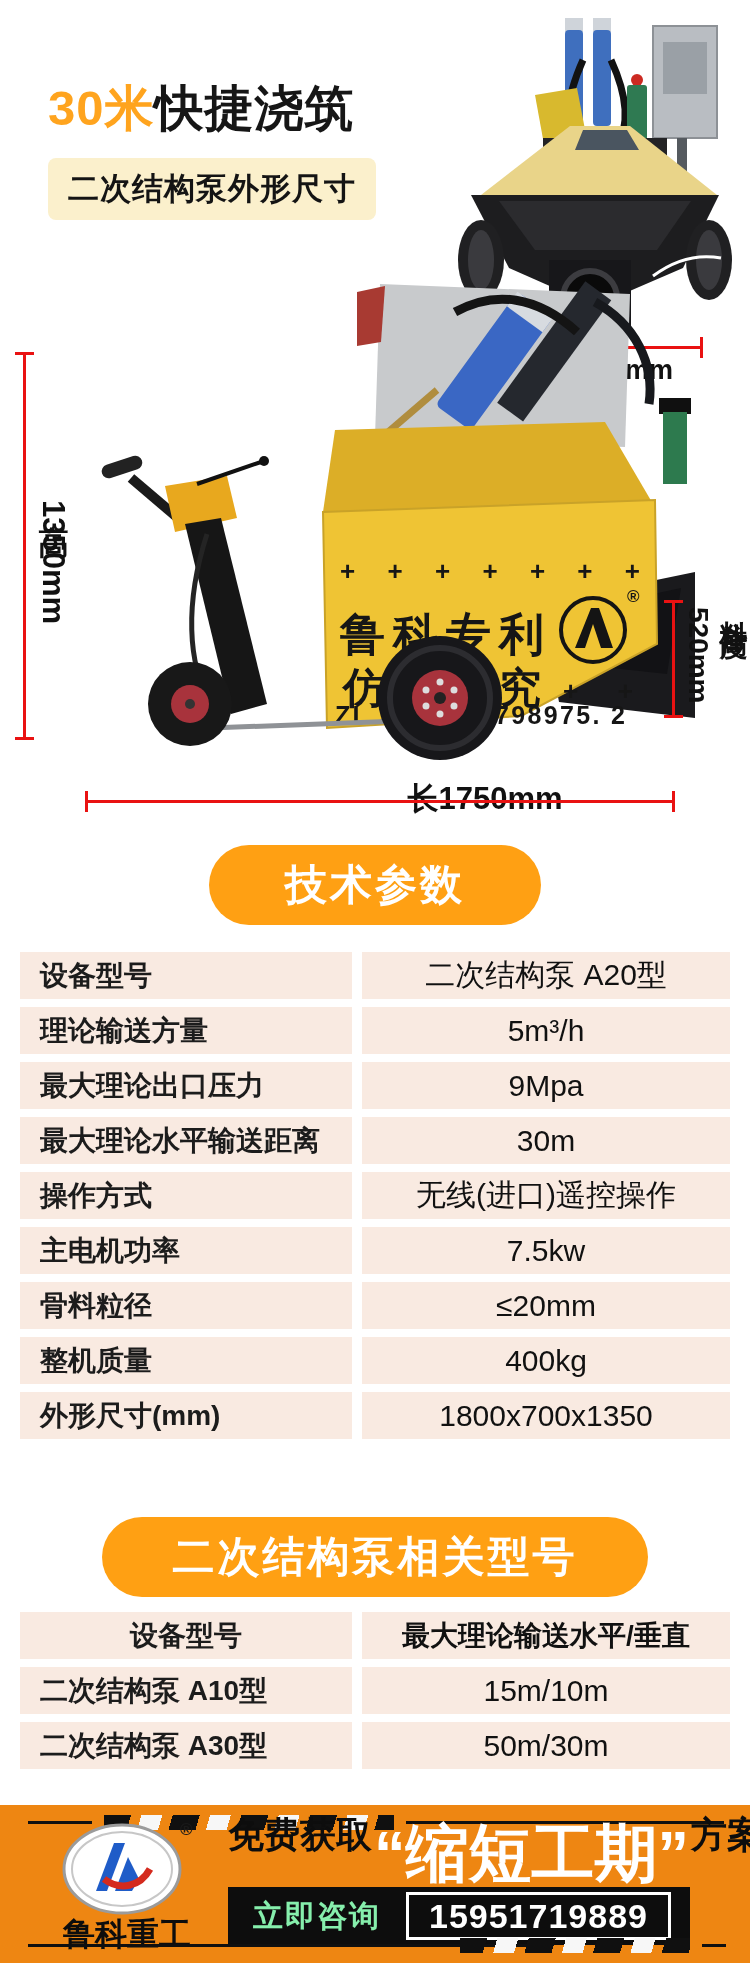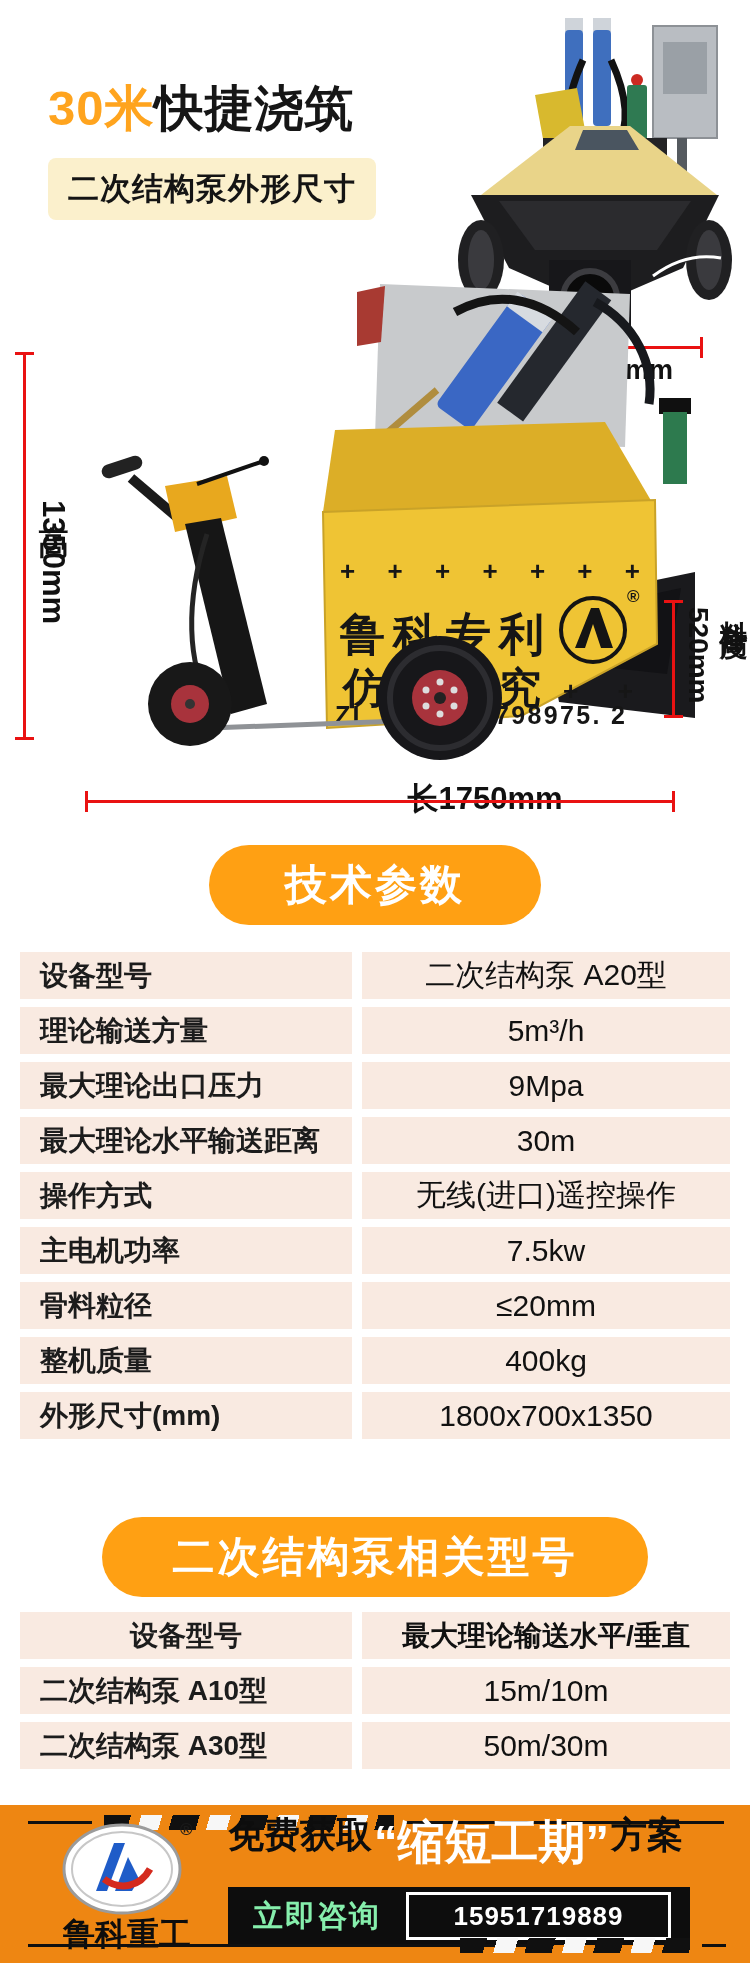--- a/index.html
+++ b/index.html
@@ -57,26 +57,26 @@
   
   .footer{position:absolute;left:0;top:1805px;width:750px;height:158px;background:#EE8612;}
   .stripe-line{position:absolute;height:3px;background:#101010;}
   .stripe-dashes{position:absolute;height:15px;
      background:repeating-linear-gradient(106deg,#101010 0 26px,rgba(0,0,0,0) 26px 36px,#f7f7f7 36px 56px,rgba(0,0,0,0) 56px 66px);}
   .logo-wrap{position:absolute;left:52px;top:12px;width:150px;height:100px;}
   .brand{position:absolute;left:38px;top:108px;width:178px;text-align:center;
          font-size:32px;font-weight:800;color:#0d0d0d;font-family:"Liberation Serif",serif;}
   .headline{position:absolute;left:228px;top:6px;display:flex;align-items:flex-start;white-space:nowrap;}
   .headline .dark{font-size:36px;font-weight:800;color:#0d0d0d;}
-  .headline .quoted{font-size:47px;font-weight:800;color:#ffffff;margin:0 2px;}
+  .headline .quoted{font-size:63px;font-weight:800;color:#ffffff;margin:0 2px;}
   .cta-bar{position:absolute;left:228px;top:82px;width:462px;height:58px;background:#0d0d0d;display:flex;align-items:stretch;}
   .cta-label{width:178px;display:flex;align-items:center;justify-content:center;
              color:#86efac;font-size:30px;font-weight:700;letter-spacing:2px;cursor:pointer;}
   .phone-box{flex:1;margin:5px 19px 5px 0;border:3px solid #ffffff;display:flex;align-items:center;justify-content:center;
-             color:#fff;font-size:26px;font-weight:700;letter-spacing:1px;cursor:pointer;}
+             color:#fff;font-size:34px;font-weight:700;letter-spacing:1px;cursor:pointer;}
 </style>
 </head>
 <body>
 
 <div class="page">
 
   <div class="title">
     <span class="hl">30米</span><span>快捷浇筑</span>
   </div>
   <div class="sub-label">二次结构泵外形尺寸</div>

